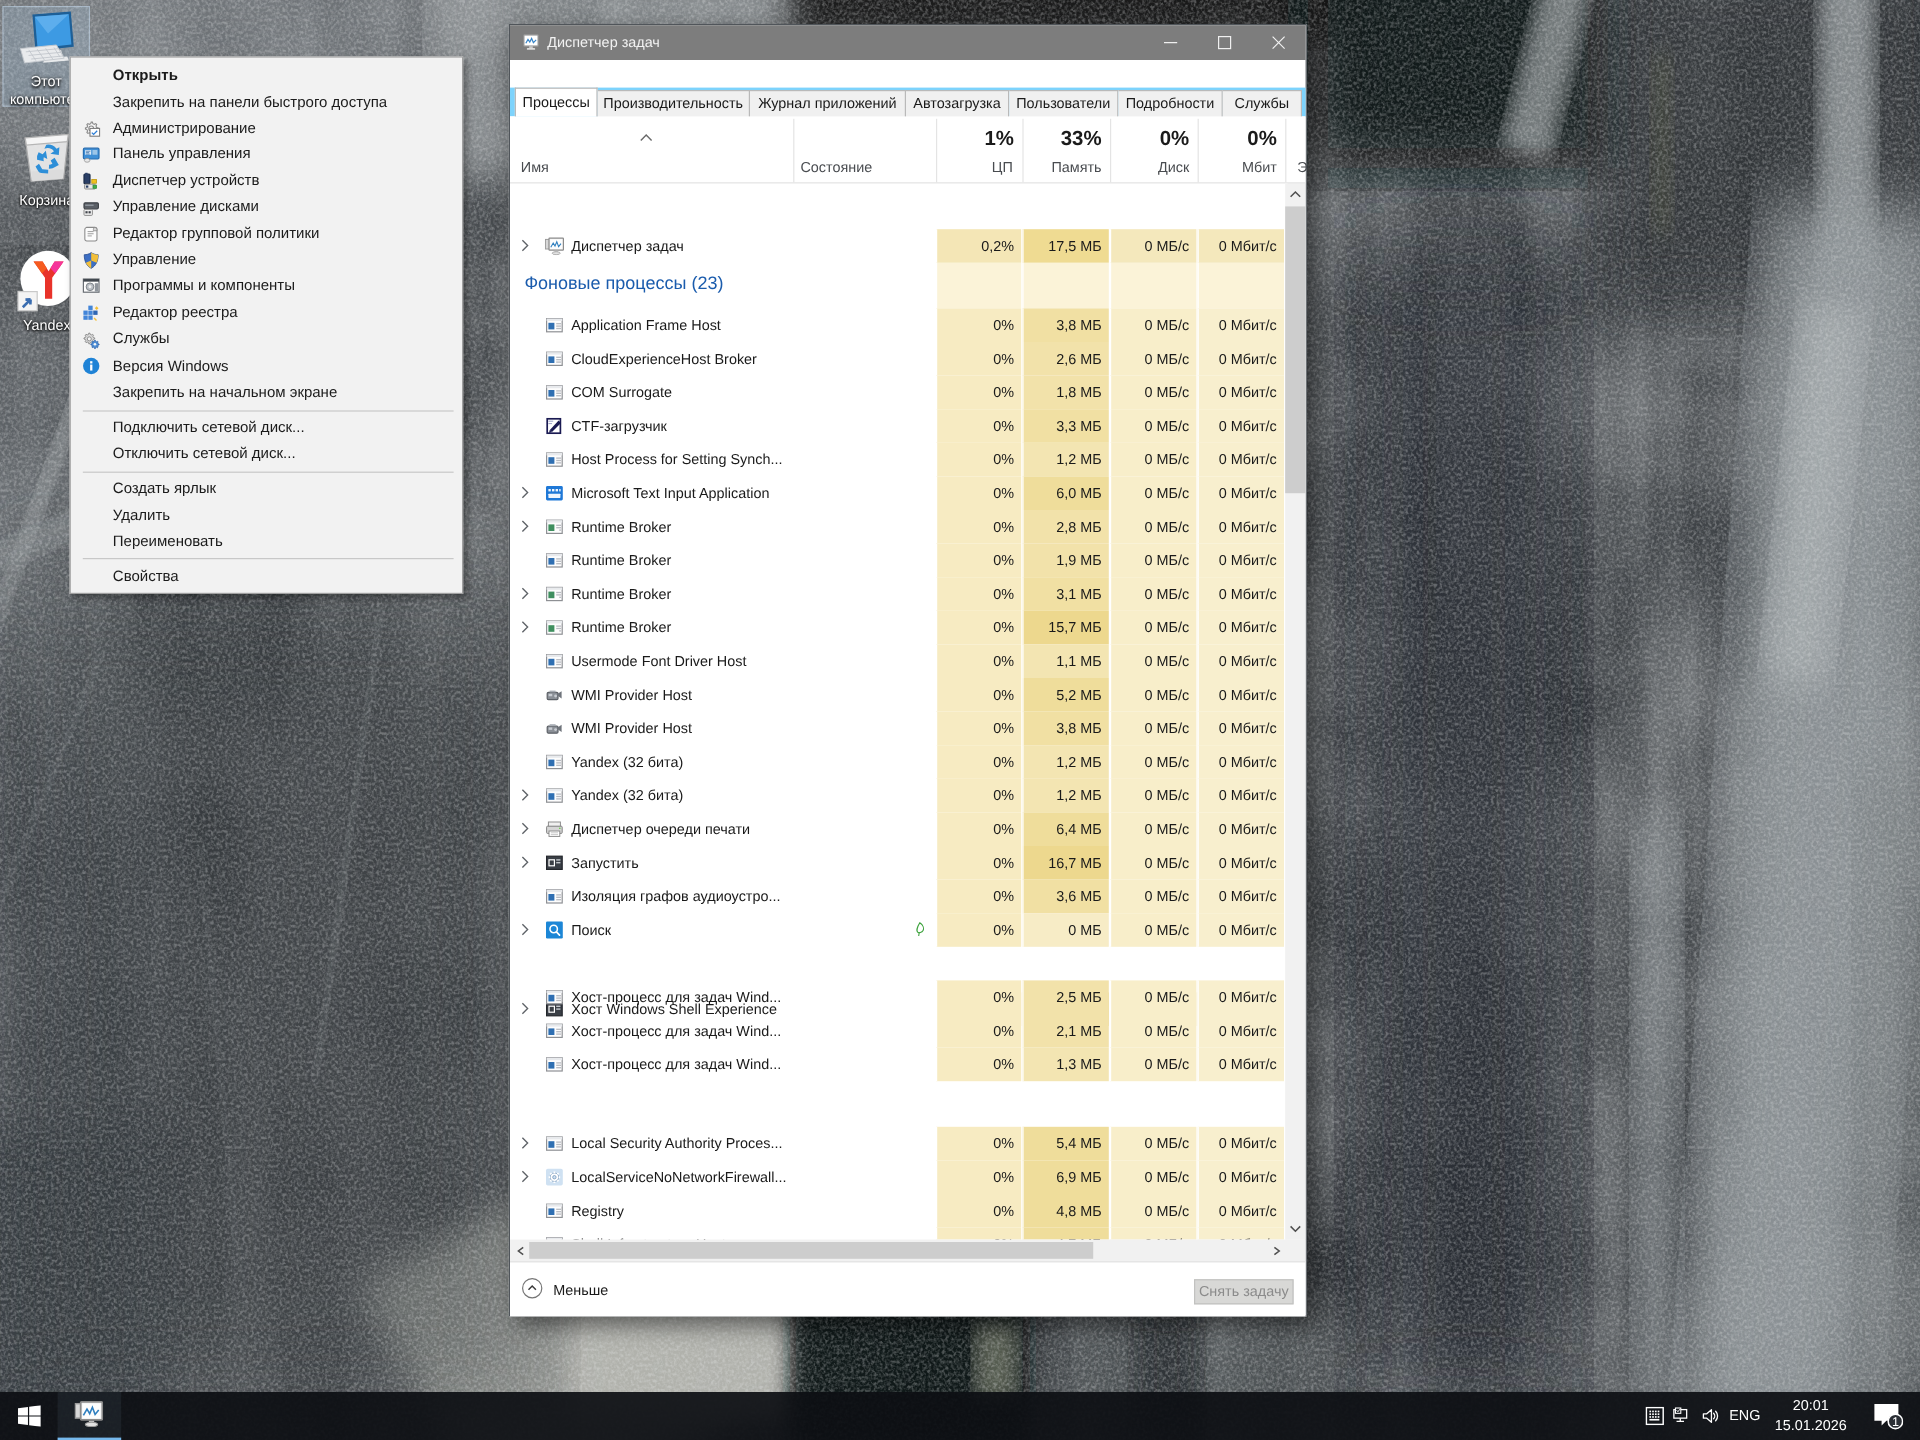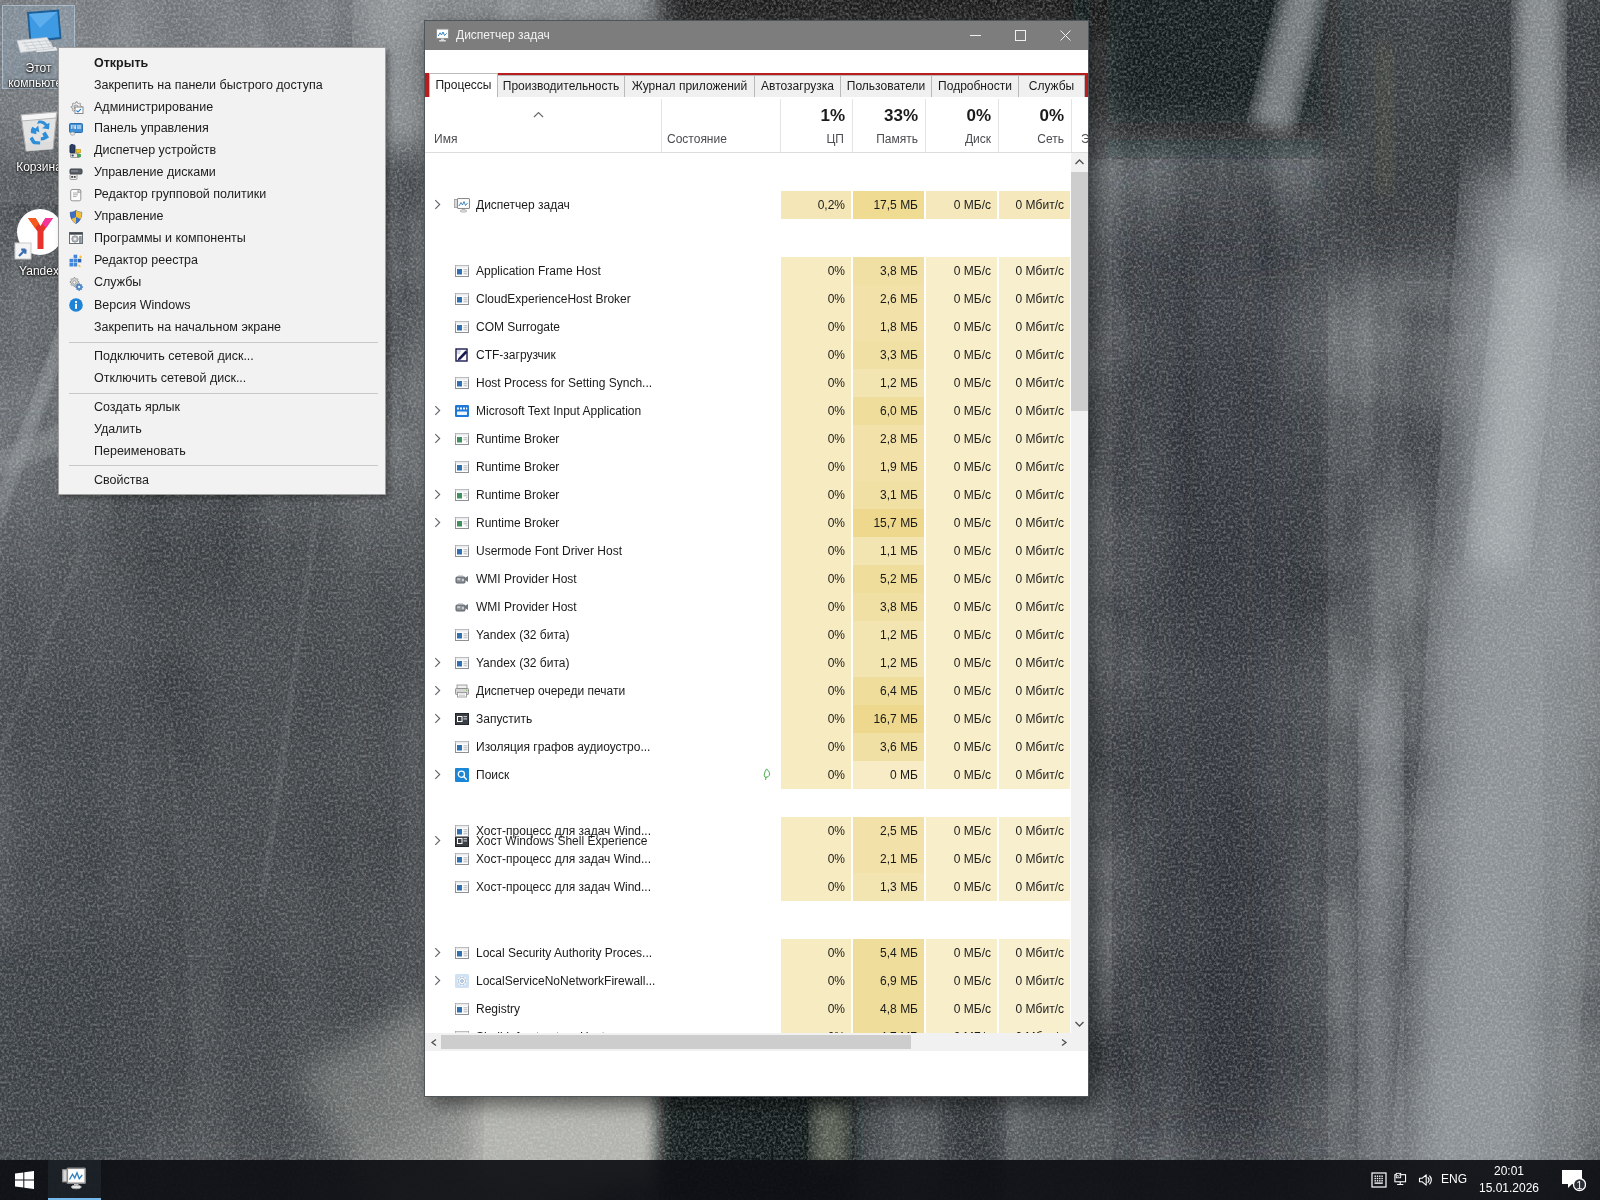--- a/index.html
+++ b/index.html
@@ -19,21 +19,21 @@
 .msep{position:absolute;left:10px;right:7px;height:1px;background:#c8c8c8}
 
 #tmwin{position:absolute;left:424px;top:20px;width:665px;height:1077px;background:#fff;border:1px solid #50555a;box-shadow:6px 8px 18px rgba(0,0,0,.5)}
 #titlebar{position:absolute;left:0;top:0;width:100%;height:29px;background:#7d7d7d;color:#f2f2f2}
 #titlebar .ttl{position:absolute;left:31px;top:7px;font-size:12px}
 .wbtn{position:absolute;top:0;height:29px;width:45px}
 #tbicon{position:absolute;left:9px;top:6px;width:16px;height:16px}
 #menubar{position:absolute;left:0;top:29px;width:100%;height:23px;background:#fff;font-size:12px;color:#1a1a1a;border-bottom:1px solid #f0f0f0}
 #menubar span{position:absolute;top:4px}
 
-#tabs{position:absolute;left:0;top:52px;width:100%;height:24px;background:#b91c1c}
+#tabs{position:absolute;left:0;top:52px;width:100%;height:24px;background:#7dd3fc}
 .tab{position:absolute;top:2px;height:36px;background:#f0f0f0;border:1px solid #b9b9b9;border-left:none;font-size:12px;color:#1a1a1a;text-align:center;line-height:21px;white-space:nowrap;overflow:hidden}
 .tab.first{border-left:1px solid #b9b9b9}
 .tab.active{top:0;height:24px;background:#fff;border:1px solid #b9b9b9;border-bottom:none;line-height:23px;z-index:2}
 
 #thead{position:absolute;left:0;top:76px;width:100%;height:56px;background:#fff;border-bottom:1px solid #dcdcdc}
 #thead .sep{position:absolute;top:2px;bottom:0;width:1px;background:#e4e4e4}
 #thead .cn{position:absolute;font-size:12px;color:#494c50;bottom:6px}
 #thead .cv{position:absolute;font-size:17px;font-weight:bold;color:#1a1a1a;top:9px}
 .ra{text-align:right}
 
@@ -356,21 +356,21 @@
         </svg>
   <span class="cn" style="left:9px">Имя</span>
   <span class="cn" style="left:242px">Состояние</span>
   <span class="cv ra" style="left:355px;width:65px">1%</span>
         <span class="cn ra" style="left:354px;width:65px">ЦП</span>
   <span class="cv ra" style="left:427px;width:66px">33%</span>
         <span class="cn ra" style="left:427px;width:66px">Память</span>
   <span class="cv ra" style="left:500px;width:66px">0%</span>
         <span class="cn ra" style="left:500px;width:66px">Диск</span>
   <span class="cv ra" style="left:573px;width:66px">0%</span>
-        <span class="cn ra" style="left:573px;width:66px">Сеть</span>
+        <span class="cn ra" style="left:573px;width:66px">Мбит</span>
   <span class="cn" style="left:656px">Э</span>
   <div class="sep" style="left:236px"></div>
         <div class="sep" style="left:355px"></div>
   <div class="sep" style="left:427px"></div>
         <div class="sep" style="left:500px"></div>
   <div class="sep" style="left:573px"></div>
         <div class="sep" style="left:646px"></div>
  </div>
  <div id="plist">
 <div class="prow" style="top:38px">
@@ -387,20 +387,29 @@
               <rect x="4.5" y="2.5" width="10" height="8" fill="#fdfdfd"></rect>
               <polyline points="5,9 7,5.5 8.5,8 10,4.5 11.5,8.5 13.5,6" fill="none" stroke="#2f7fbf" stroke-width="0.9"></polyline>
               <rect x="8" y="12" width="3" height="1.5" fill="#c9c9c9"></rect>
               <ellipse cx="9.5" cy="14" rx="3.4" ry="1.2" fill="#e3e3e3" stroke="#9a9a9a" stroke-width="0.6"></ellipse>
             </svg></span>
           <span class="pname">Диспетчер задач</span>
           <span class="v v1">0,2%</span>
           <span class="v v2">17,5 МБ</span>
           <span class="v v3">0 МБ/с</span>
           <span class="v v4">0 Мбит/с</span>
+        </div>
+<div class="grow" style="top:66px">
+          <div class="heat">
+            <div class="hc" style="left:355px;width:71px;background:#FBF3D8"></div>
+            <div class="hc" style="left:427px;width:72px;background:#FBF3D8"></div>
+            <div class="hc" style="left:500px;width:72px;background:#FBF3D8"></div>
+            <div class="hc" style="left:573px;width:72px;background:#FBF3D8"></div>
+          </div>
+          <span class="gtxt">Фоновые процессы (23)</span>
         </div>
 <div class="prow" style="top:104px">
           <div class="hc" style="left:355px;width:71px;background:#F7EBC2"></div>
           <div class="hc" style="left:427px;width:72px;background:#F1E0A3"></div>
           <div class="hc" style="left:500px;width:72px;background:#F8EECA"></div>
           <div class="hc" style="left:573px;width:72px;background:#F8EFCE"></div>
           <span class="picon"><svg viewBox="0 0 16 16">
               <rect x="1.5" y="2.5" width="13" height="11" fill="#fdfdfd" stroke="#8e9094"></rect>
               <rect x="1.5" y="2.5" width="13" height="2" fill="#e8eaed"></rect>
               <rect x="3" y="6" width="5" height="5.5" fill="#2f6fb2"></rect>
@@ -950,20 +959,27 @@
  <div id="hsb">
   <svg style="position:absolute;left:5px;top:5px;width:8px;height:9px" viewBox="0 0 8 9">
           <path d="M6 1.5 L2 4.5 L6 7.5" fill="none" stroke="#505050" stroke-width="1.3"></path>
         </svg>
   <svg style="position:absolute;right:5px;top:5px;width:8px;height:9px" viewBox="0 0 8 9">
           <path d="M2 1.5 L6 4.5 L2 7.5" fill="none" stroke="#505050" stroke-width="1.3"></path>
         </svg>
   <div class="thumb"></div>
  </div>
  <div id="corner"></div>
+ <div id="tfoot">
+  <div id="lessbtn"><svg viewBox="0 0 17 17" style="width:15px;height:15px">
+            <path d="M5 10 L8.5 6.5 L12 10" fill="none" stroke="#3a3a3a" stroke-width="1.4"></path>
+          </svg></div>
+  <span id="lesstxt">Меньше</span>
+  <div id="endtask">Снять задачу</div>
+ </div>
 </div>
 
 <div id="taskbar">
  <svg style="position:absolute;left:15px;top:11px;width:19px;height:18px" viewBox="0 0 19 18">
         <path d="M0 2.6 L8.3 1.4 V8.5 H0 Z" fill="#fff"></path>
         <path d="M9.3 1.25 L19 0 V8.5 H9.3 Z" fill="#fff"></path>
         <path d="M0 9.5 H8.3 V16.6 L0 15.4 Z" fill="#fff"></path>
         <path d="M9.3 9.5 H19 V18 L9.3 16.75 Z" fill="#fff"></path>
       </svg>
  <div id="tbtm">

